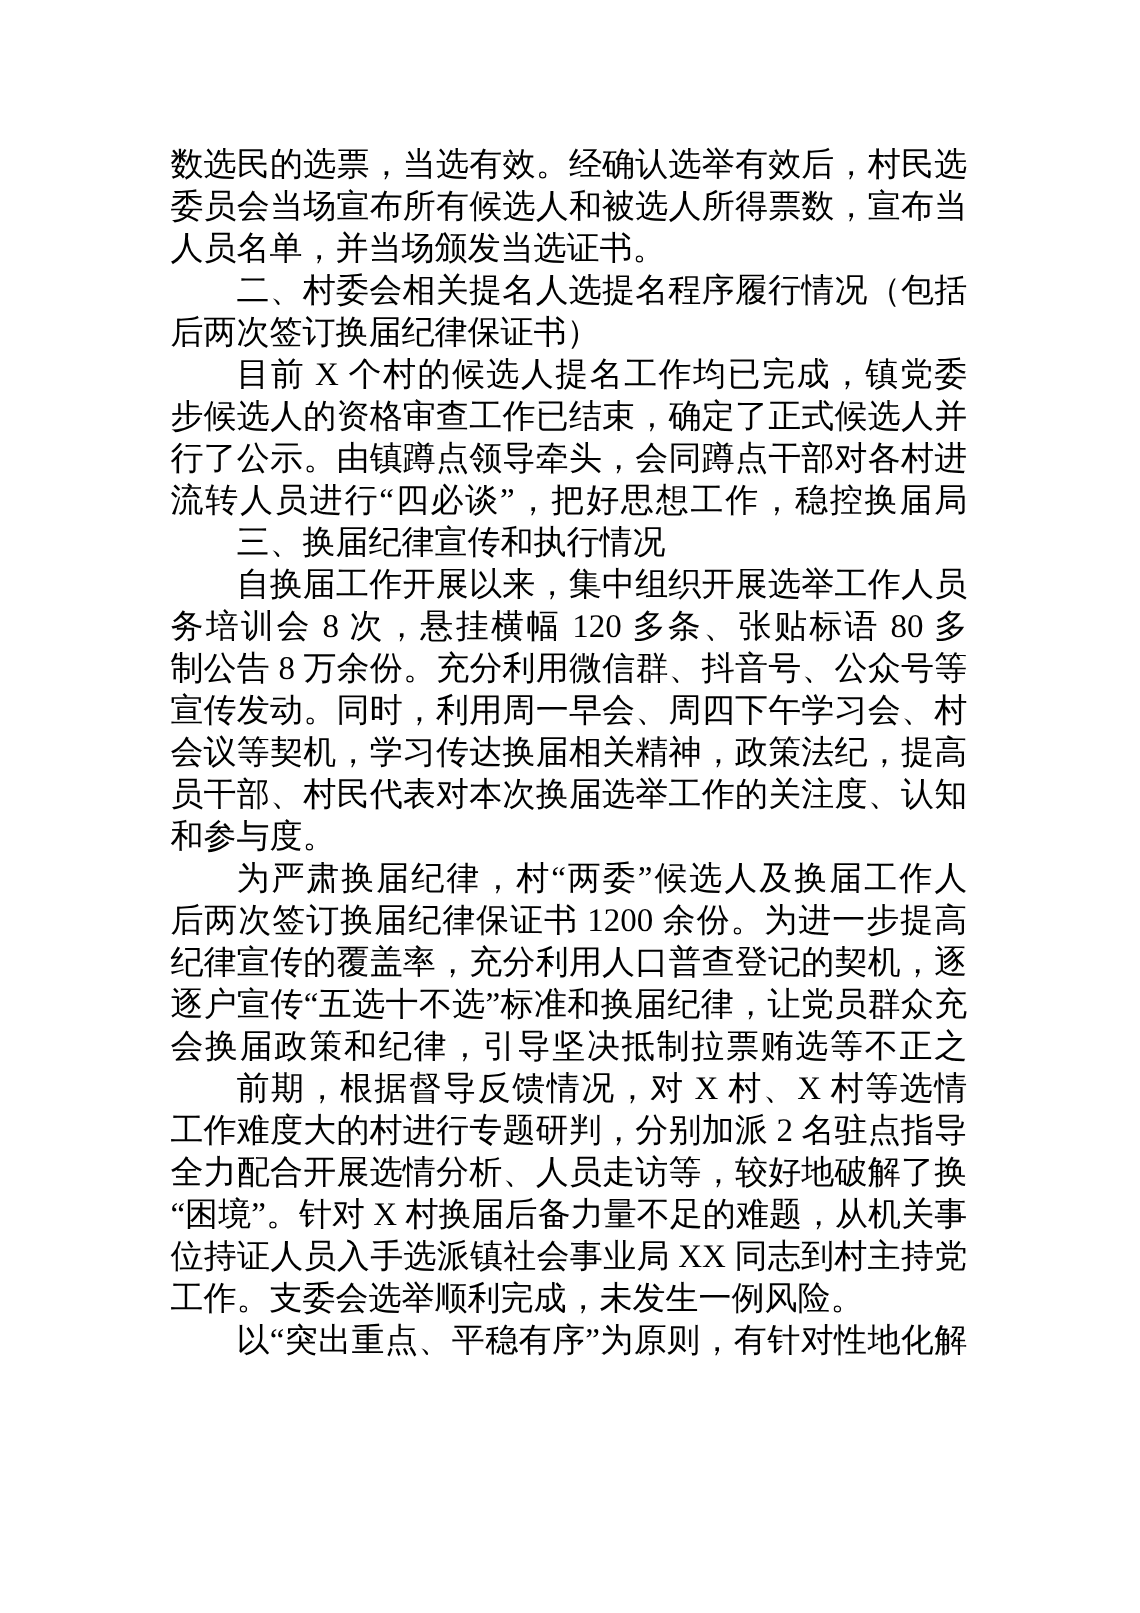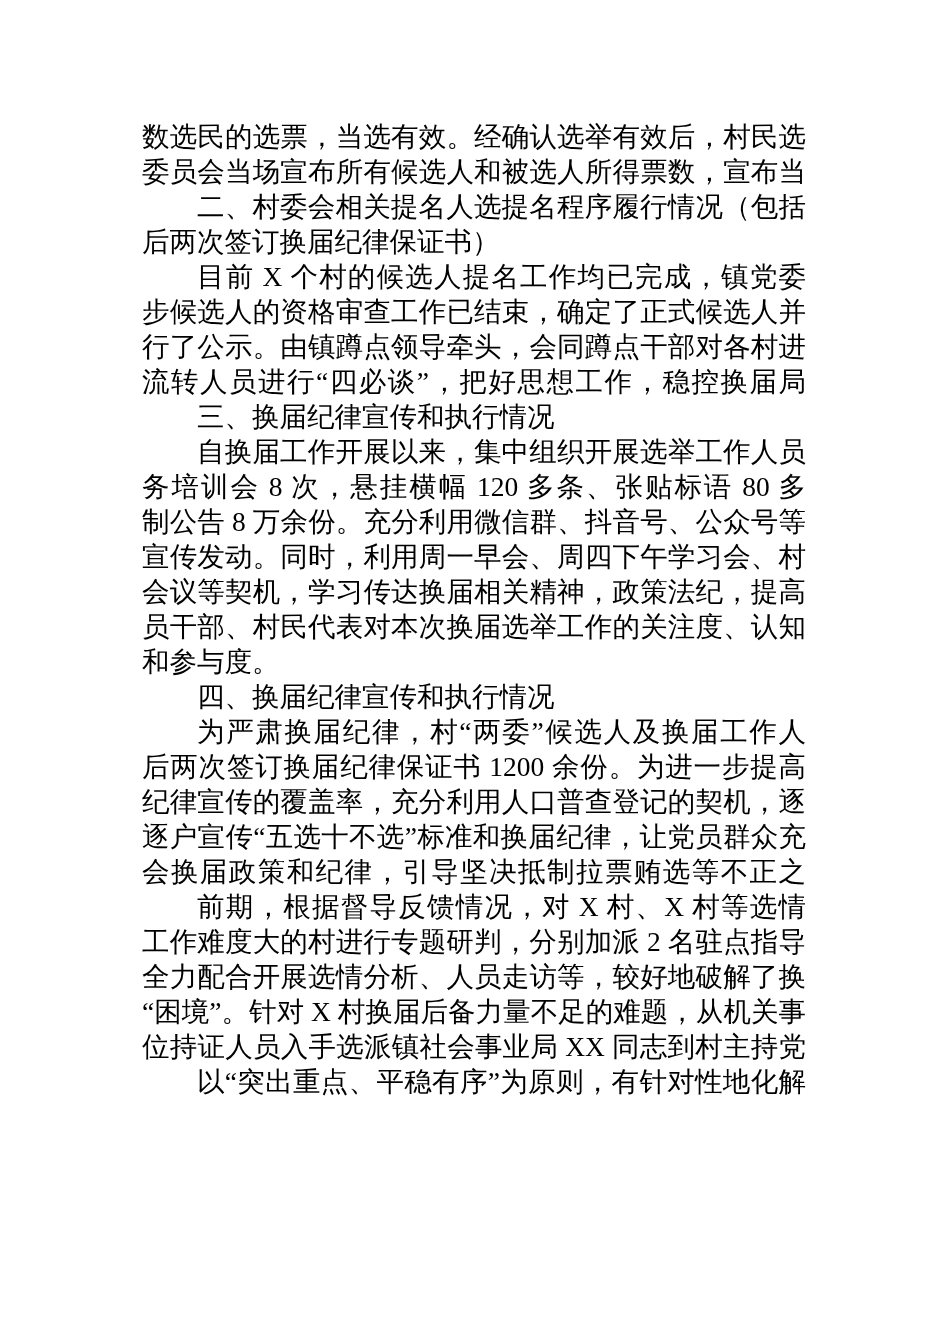--- a/index.html
+++ b/index.html
@@ -41,40 +41,41 @@
     text-align-last: left;
   }
 </style>
 </head>
 <body>
 
 <div class="page">
   <div class="text-block">
       <div class="line">数选民的选票，当选有效。经确认选举有效后，村民选举</div>
       <div class="line">委员会当场宣布所有候选人和被选人所得票数，宣布当选</div>
+      <div class="line last">人员名单，并当场颁发当选证书。</div>
       <div class="line indent">二、村委会相关提名人选提名程序履行情况（包括进</div>
       <div class="line last">后两次签订换届纪律保证书）</div>
       <div class="line indent">目前 X 个村的候选人提名工作均已完成，镇党委对初</div>
       <div class="line">步候选人的资格审查工作已结束，确定了正式候选人并进</div>
       <div class="line">行了公示。由镇蹲点领导牵头，会同蹲点干部对各村进退</div>
       <div class="line last">流转人员进行“四必谈”，把好思想工作，稳控换届局势。</div>
       <div class="line indent last">三、换届纪律宣传和执行情况</div>
       <div class="line indent">自换届工作开展以来，集中组织开展选举工作人员业</div>
       <div class="line">务培训会 8 次，悬挂横幅 120 多条、张贴标语 80 多个、印</div>
       <div class="line">制公告 8 万余份。充分利用微信群、抖音号、公众号等媒介</div>
       <div class="line">宣传发动。同时，利用周一早会、周四下午学习会、村级</div>
       <div class="line">会议等契机，学习传达换届相关精神，政策法纪，提高党</div>
       <div class="line">员干部、村民代表对本次换届选举工作的关注度、认知度</div>
       <div class="line last">和参与度。</div>
-      <div class="line indent last">四、换届纪律宣传和执行情况</div>
       <div class="line indent">为严肃换届纪律，村“两委”候选人及换届工作人员，先</div>
       <div class="line">后两次签订换届纪律保证书 1200 余份。为进一步提高换届</div>
       <div class="line">纪律宣传的覆盖率，充分利用人口普查登记的契机，逐村</div>
       <div class="line">逐户宣传“五选十不选”标准和换届纪律，让党员群众充分领</div>
       <div class="line last">会换届政策和纪律，引导坚决抵制拉票贿选等不正之风。</div>
       <div class="line indent">前期，根据督导反馈情况，对 X 村、X 村等选情复杂、</div>
       <div class="line">工作难度大的村进行专题研判，分别加派 2 名驻点指导员，</div>
       <div class="line">全力配合开展选情分析、人员走访等，较好地破解了换届</div>
       <div class="line">“困境”。针对 X 村换届后备力量不足的难题，从机关事业单</div>
       <div class="line">位持证人员入手选派镇社会事业局 XX 同志到村主持党组织</div>
+      <div class="line last">工作。支委会选举顺利完成，未发生一例风险。</div>
       <div class="line indent">以“突出重点、平稳有序”为原则，有针对性地化解矛盾</div>
     </div>
 </div>
 
 </body></html>

